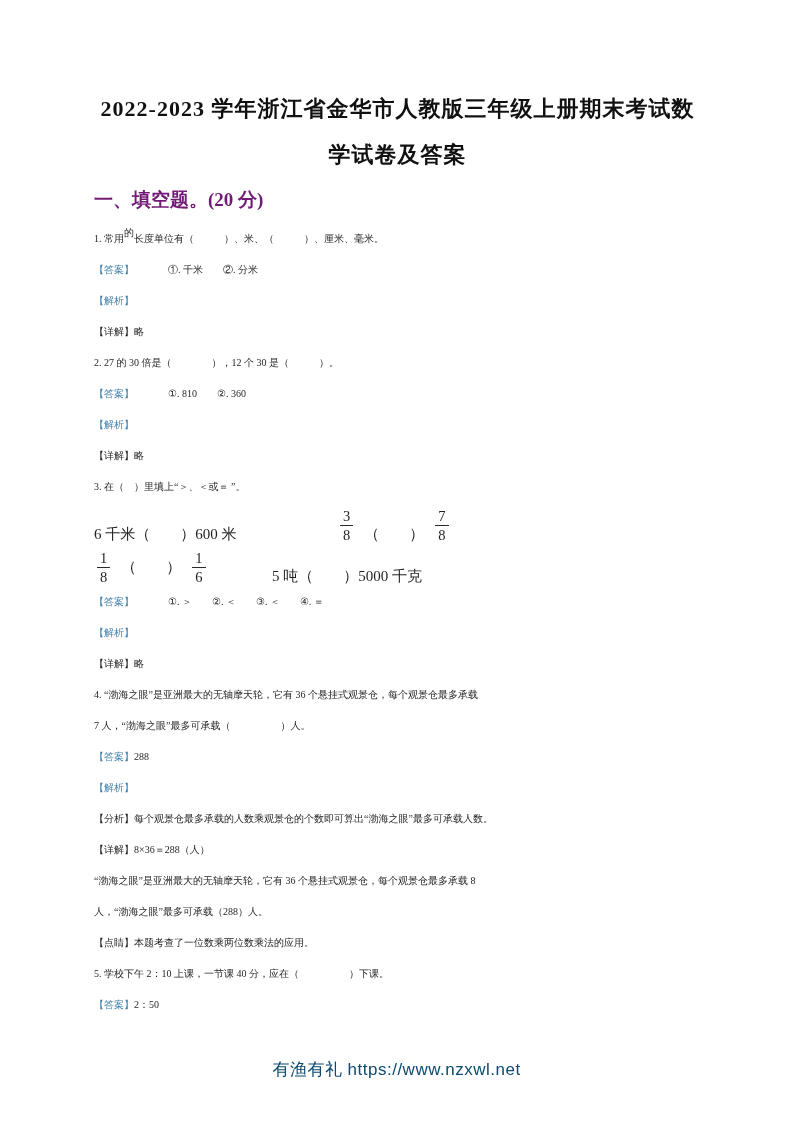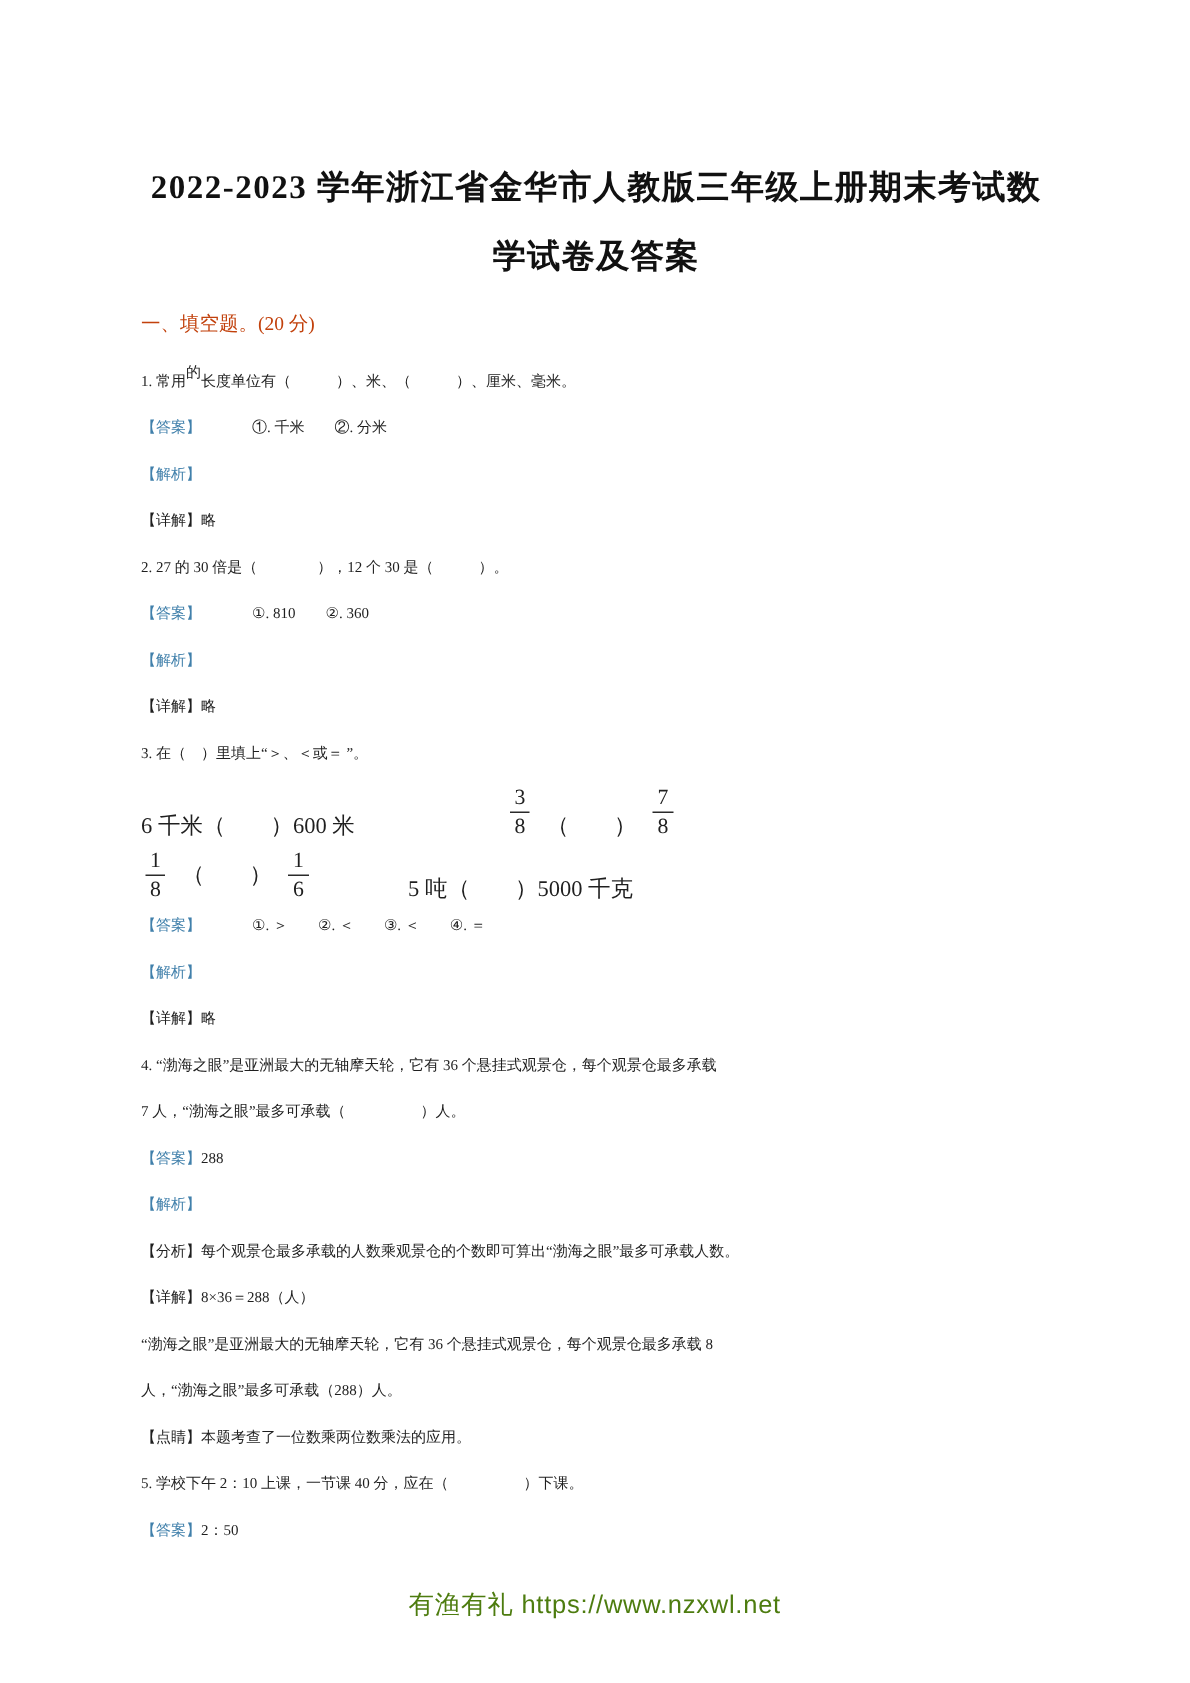--- a/index.html
+++ b/index.html
@@ -8,40 +8,40 @@
     width: 793px;
     height: 1122px;
     background: #ffffff;
     position: relative;
     overflow: hidden;
     font-family: "Liberation Serif", "DejaVu Serif", serif;
     color: #1f1f1f;
   }
   .doc {
     position: absolute;
-    top: 16px; left: 0;
+    top: 0; left: 0;
     width: 793px;
     padding: 86px 92px 0 94px;
   }
   .title {
     font-size: 22px;
     font-weight: bold;
     text-align: center;
     line-height: 46px;
     margin: 0 0 6px 0;
     letter-spacing: 1px;
     color: #111111;
   }
   .title span { display: block; }
   .section-heading {
-    font-size: 13px;
-    font-weight: normal;
+    font-size: 19px;
+    font-weight: bold;
     line-height: 31px;
     margin: 0 0 8px 0;
-    color: #c2410c;
+    color: #701a75;
   }
   .line {
     margin: 0;
     line-height: 31px;
     font-size: 10px;
   }
   .blue { color: #4180ab; text-align: right; }
   .gap { margin-left: 34px; }
   .sup { position: relative; top: -6px; }
   .q3row {
@@ -64,21 +64,21 @@
   .frac .den { display: block; padding-top: 1px; }
   .frac-mid { margin: 0 8px; }
   .footer {
     position: absolute;
     top: 1058px;
     left: 0;
     width: 793px;
     text-align: center;
     font-family: "Liberation Sans", "DejaVu Sans", sans-serif;
     font-size: 17px;
-    color: #4d7c0f;
+    color: #0c4a6e;
     letter-spacing: 0.5px;
   }
 </style>
 </head>
 <body>
 
 <div class="doc">
 
   <h1 class="title">
       <span>2022-2023 学年浙江省金华市人教版三年级上册期末考试数</span>

